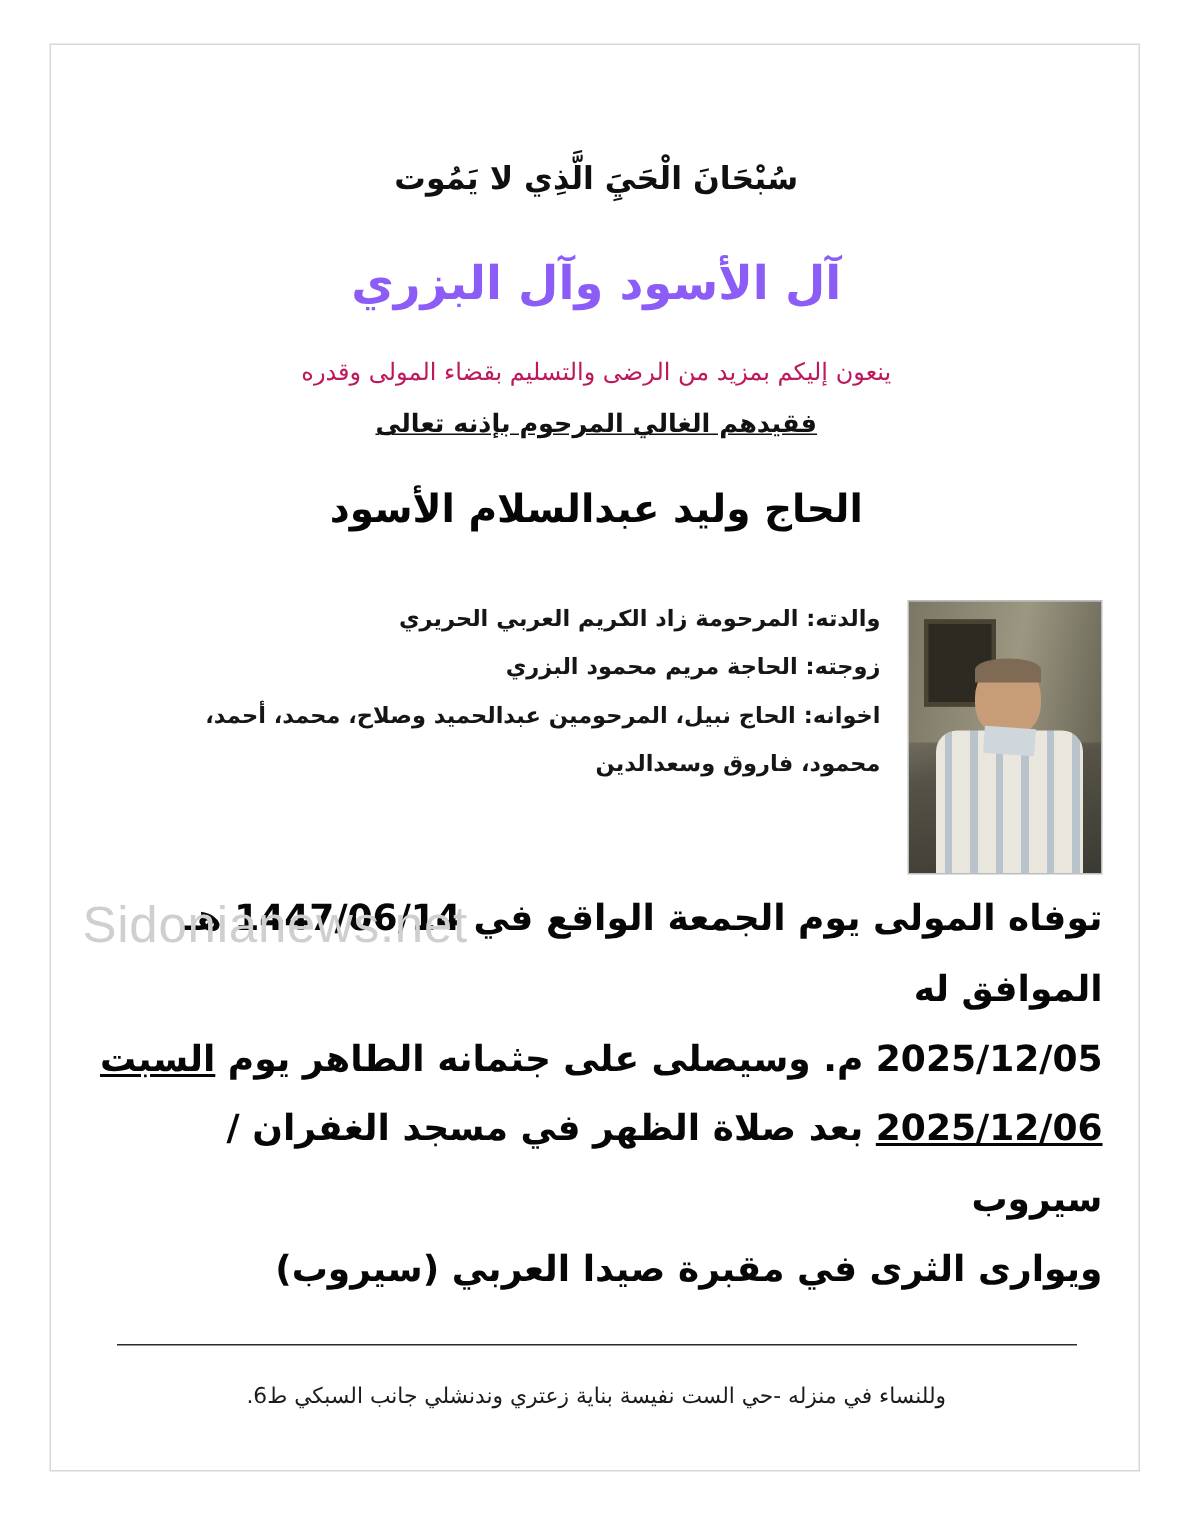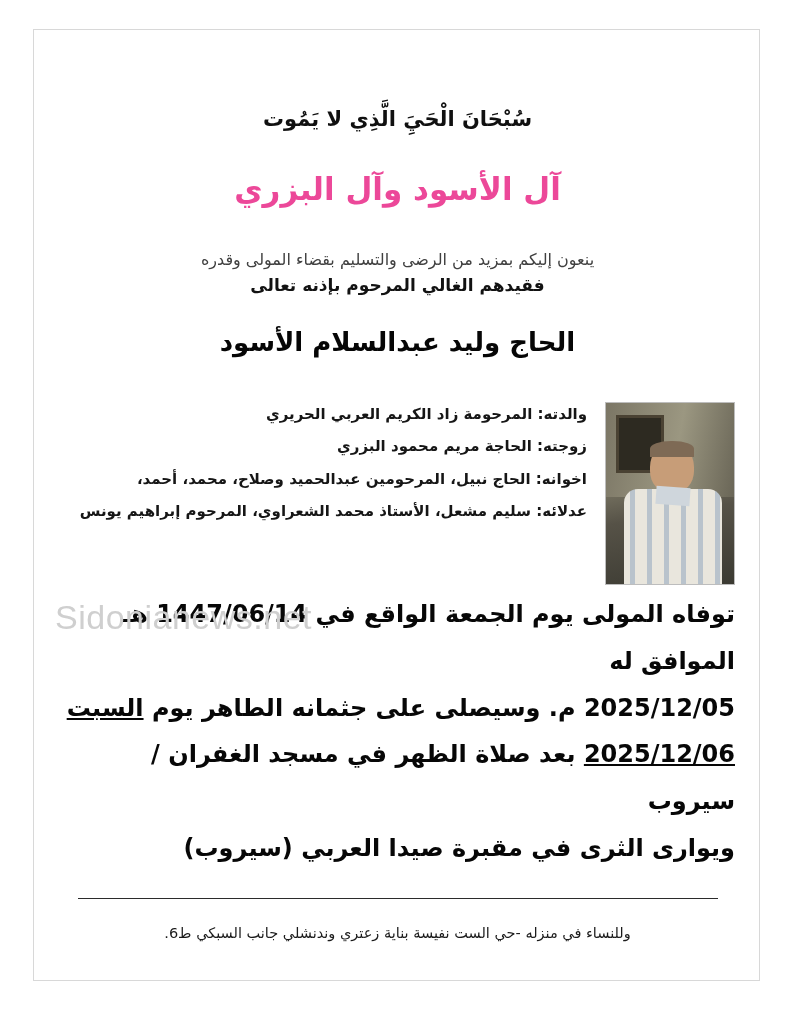--- a/index.html
+++ b/index.html
@@ -45,35 +45,37 @@
     font-size: 21px;
     font-weight: 700;
     color: #101010;
     letter-spacing: 0px;
     margin-top: 52px;
     line-height: 1.5;
   }
   .families {
     font-size: 31px;
     font-weight: 700;
-    color: #ec4899;
+    color: #8b5cf6;
     margin-top: 32px;
     line-height: 1.4;
   }
   .announce {
     font-size: 16px;
-    color: #404040;
-    margin-top: 36px;
+    color: #be185d;
+    margin-top: 24px;
     line-height: 1.6;
   }
   .deceased-intro {
     font-size: 17px;
     font-weight: 700;
     color: #121212;
+    margin-top: 10px;
     line-height: 1.6;
+    text-decoration: underline;
   }
   .deceased-name {
     font-size: 26px;
     font-weight: 700;
     color: #060606;
     margin-top: 24px;
     line-height: 1.4;
   }
   .relatives {
     position: relative;
@@ -195,21 +197,21 @@
           <div class="wall"></div>
           <div class="frame"></div>
           <div class="head"></div>
           <div class="hairline"></div>
           <div class="body"></div>
           <div class="collar"></div>
         </div>
         <div class="rel-line">والدته: المرحومة زاد الكريم العربي الحريري</div>
         <div class="rel-line">زوجته: الحاجة مريم محمود البزري</div>
         <div class="rel-line">اخوانه: الحاج نبيل، المرحومين عبدالحميد وصلاح، محمد، أحمد،</div>
-        <div class="rel-line">عدلائه: سليم مشعل، الأستاذ محمد الشعراوي، المرحوم إبراهيم يونس</div>
+        <div class="rel-line">محمود، فاروق وسعدالدين</div>
       </div>
 
       <div class="funeral">
         <div>
           <span>توفاه المولى يوم الجمعة الواقع في </span><span>1447/06/14</span><span> هـ الموافق له</span>
         </div>
         <div>
           <span>2025/12/05</span><span> م. وسيصلى على جثمانه الطاهر يوم </span><span class="u">السبت</span>
         </div>
         <div>

